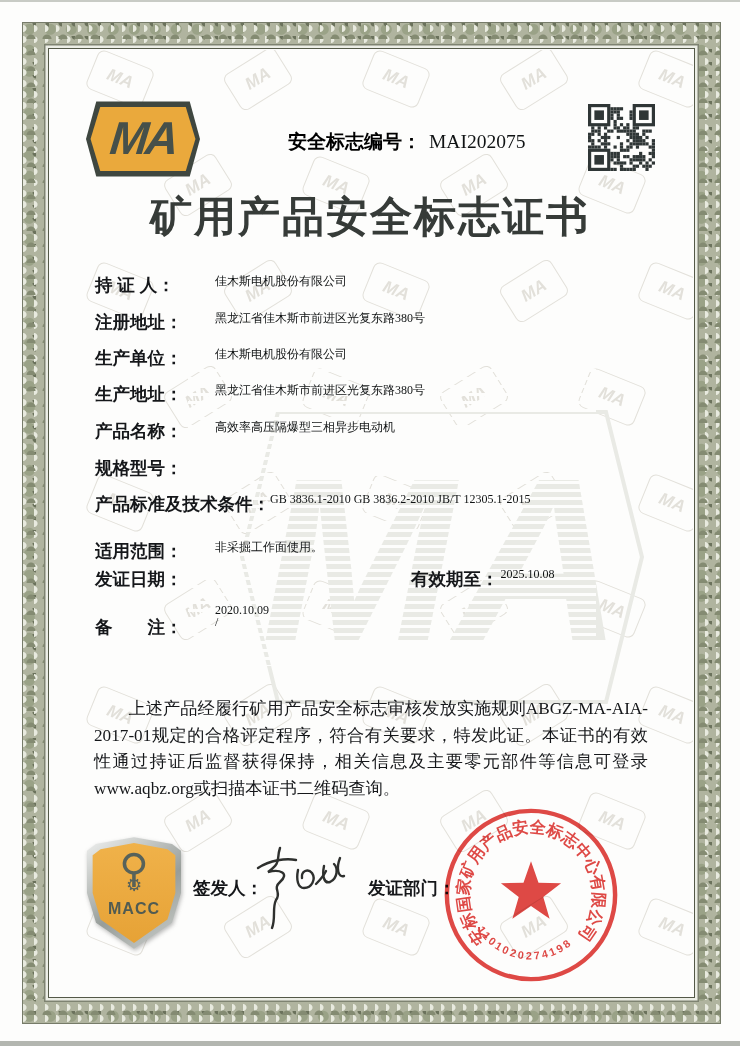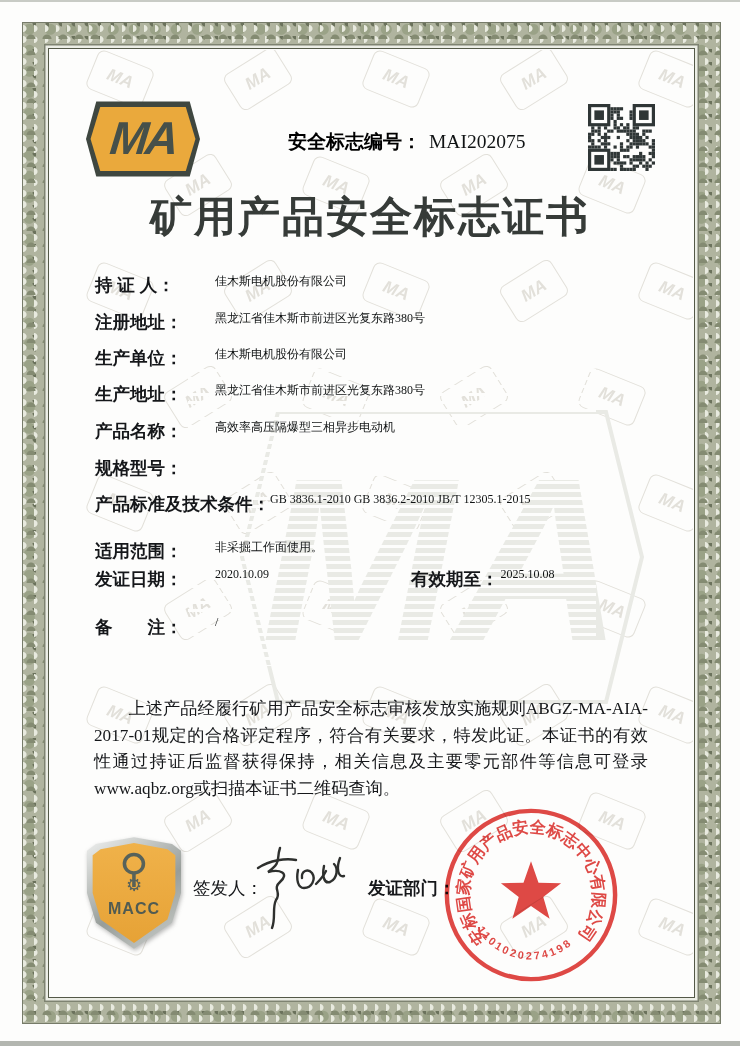--- a/index.html
+++ b/index.html
@@ -70,21 +70,21 @@
   .badge-inner{position:absolute;inset:6px;
     background:linear-gradient(180deg,#f0b24a,#e6a236);
     clip-path:polygon(50% 1%,88% 7%,97% 13%,97% 50%,88% 76%,50% 99%,12% 76%,3% 50%,3% 13%,12% 7%);}
   .badge-emblem{position:absolute;left:0;top:12px;width:100%;text-align:center;
     font-size:40px;line-height:1;color:#57625a;}
   .badge-gear{position:absolute;left:0;top:40px;width:100%;text-align:center;
     font-size:18px;line-height:1;color:#57625a;}
   .badge-macc{position:absolute;left:0;top:64px;width:100%;text-align:center;
     font-weight:800;font-size:16px;letter-spacing:1px;color:#505b52;}
 
-  .signer-label{position:absolute;left:193px;top:876px;font-weight:400;font-size:17.5px;color:#15171a;}
+  .signer-label{position:absolute;left:193px;top:876px;font-weight:700;font-size:17.5px;color:#15171a;}
   .sig{position:absolute;left:246px;top:842px;width:100px;height:92px;}
   .issuer-label{position:absolute;left:368px;top:876px;font-weight:700;font-size:17.5px;color:#15171a;}
 
   .seal{position:absolute;left:437px;top:801px;width:188px;height:188px;
     mix-blend-mode:multiply;opacity:.93;z-index:4;}
 </style>
 </head>
 <body>
 
 <div class="page">
@@ -315,21 +315,21 @@
 
     <div id="fields">
         <div class="frow" style="top: 273px;"><span class="flabel">持 证 人：</span><span class="fvalue">佳木斯电机股份有限公司</span></div>
         <div class="frow" style="top: 310px;"><span class="flabel">注册地址：</span><span class="fvalue">黑龙江省佳木斯市前进区光复东路380号</span></div>
         <div class="frow" style="top: 346px;"><span class="flabel">生产单位：</span><span class="fvalue">佳木斯电机股份有限公司</span></div>
         <div class="frow" style="top: 382px;"><span class="flabel">生产地址：</span><span class="fvalue">黑龙江省佳木斯市前进区光复东路380号</span></div>
         <div class="frow" style="top: 419px;"><span class="flabel">产品名称：</span><span class="fvalue">高效率高压隔爆型三相异步电动机</span></div>
         <div class="frow" style="top: 456px;"><span class="flabel">规格型号：</span></div>
         <div class="frow" style="top: 492px;"><span class="flabel wide">产品标准及技术条件：</span><span class="fvalue">GB 3836.1-2010 GB 3836.2-2010 JB/T 12305.1-2015</span></div>
         <div class="frow" style="top: 529px; margin-top: 10px;"><span class="flabel">适用范围：</span><span class="fvalue">非采掘工作面使用。</span></div>
-        <div class="frow" style="top: 567px;"><span class="flabel">发证日期：</span><span class="fvalue" style="min-width: 196px;">2020.10.09</span><span class="flabel" style="min-width: 0px; margin-right: 2px;">有效期至：</span><span class="fvalue">2025.10.08</span></div>
+        <div class="frow" style="top: 567px;"><span class="flabel">发证日期：</span><span class="fvalue" style="min-width: 196px; margin-top: 36px;">2020.10.09</span><span class="flabel" style="min-width: 0px; margin-right: 2px;">有效期至：</span><span class="fvalue">2025.10.08</span></div>
         <div class="frow" style="top: 603px; margin-top: 12px;"><span class="flabel">备　　注：</span><span class="fvalue">/</span></div>
       </div>
 
     <div class="stmt">上述产品经履行矿用产品安全标志审核发放实施规则ABGZ-MA-AIA-2017-01规定的合格评定程序，符合有关要求，特发此证。本证书的有效性通过持证后监督获得保持，相关信息及主要零元部件等信息可登录www.aqbz.org或扫描本证书二维码查询。</div>
 
     <div class="badge">
       <div class="badge-outer"></div>
       <div class="badge-inner"></div>
       <div class="badge-emblem">⚲</div>
       <div class="badge-gear">⚙</div>

